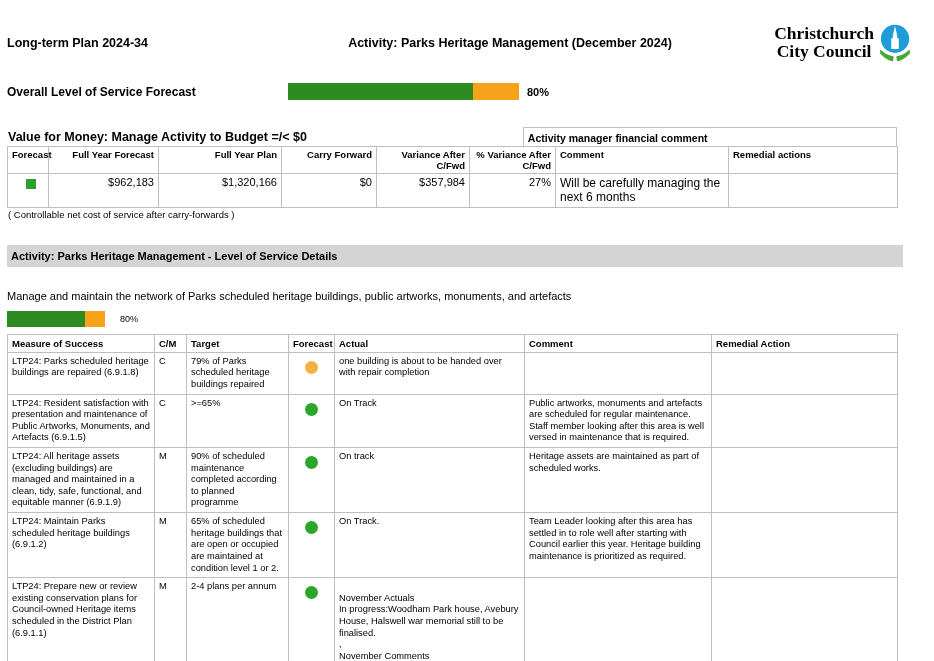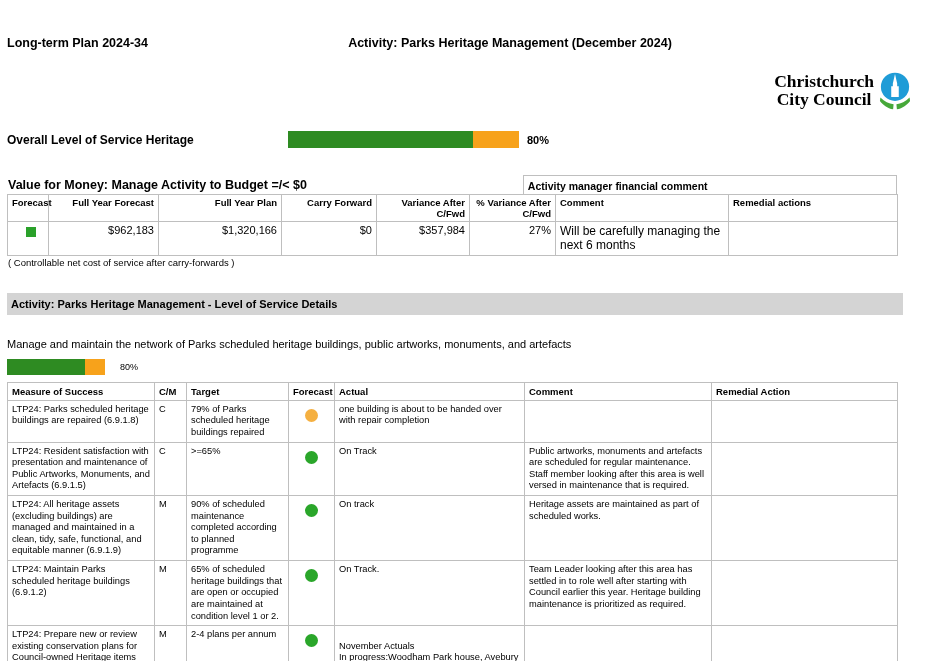--- a/index.html
+++ b/index.html
@@ -10,21 +10,21 @@
     font-family: "Liberation Sans", sans-serif;
     color: #000;
     overflow: hidden;
   }
   .page { position: relative; padding: 24px 23px 0 7px; width: 934px; height: 661px; }
 
   
   .top-header { display: flex; align-items: flex-start; }
   .plan-title { width: 262px; font-weight: bold; font-size: 12.5px; padding-top: 12px; }
   .activity-title { flex: 1; text-align: center; font-weight: bold; font-size: 12.5px; padding-top: 12px; }
-  .logo { width: 160px; display: flex; justify-content: flex-end; align-items: center; gap: 5px; margin-top: 48px; }
+  .logo { width: 160px; display: flex; justify-content: flex-end; align-items: center; gap: 5px; }
   .logo-text {
     font-family: "Liberation Serif", serif;
     font-weight: bold; font-size: 17.5px; line-height: 1.02;
     text-align: center; white-space: nowrap;
   }
   .logo-icon { width: 32px; height: 38px; flex: 0 0 auto; }
 
   
   .bar { background: #f7a21b; height: 17px; position: relative; overflow: hidden; }
   .bar-fill { background: #2e8b22; height: 100%; width: 0; }
@@ -87,21 +87,21 @@
       <svg class="logo-icon" viewBox="0 0 34 40" xmlns="http://www.w3.org/2000/svg">
         <circle cx="17" cy="15.5" r="15" fill="#1f9cd7"></circle>
         <polygon points="17,2 19.3,12 19.3,15 21,15 21,26.5 13,26.5 13,15 14.7,15 14.7,12" fill="#ffffff"></polygon>
         <path d="M1.5,27 C6,31.5 10.5,33.5 15.5,34 L15,39.5 C9,38.5 4,34.5 1,30.5 Z" fill="#46a839"></path>
         <path d="M32.5,27 C28,31.5 23.5,33.5 18.5,34 L19,39.5 C25,38.5 30,34.5 33,30.5 Z" fill="#46a839"></path>
       </svg>
     </div>
   </div>
 
   <div class="overall-row">
-    <div class="overall-label">Overall Level of Service Heritage</div>
+    <div class="overall-label">Overall Level of Service Forecast</div>
     <div class="bar overall-bar">
       <div class="bar-fill" style="width: 80%;"></div>
     </div>
     <div class="overall-pct">80%</div>
   </div>
 
   <div class="vfm">
     <div class="vfm-toprow">
       <div class="vfm-title">Value for Money: Manage Activity to Budget =/&lt; $0</div>
       <div class="vfm-mgr">Activity manager financial comment</div>

